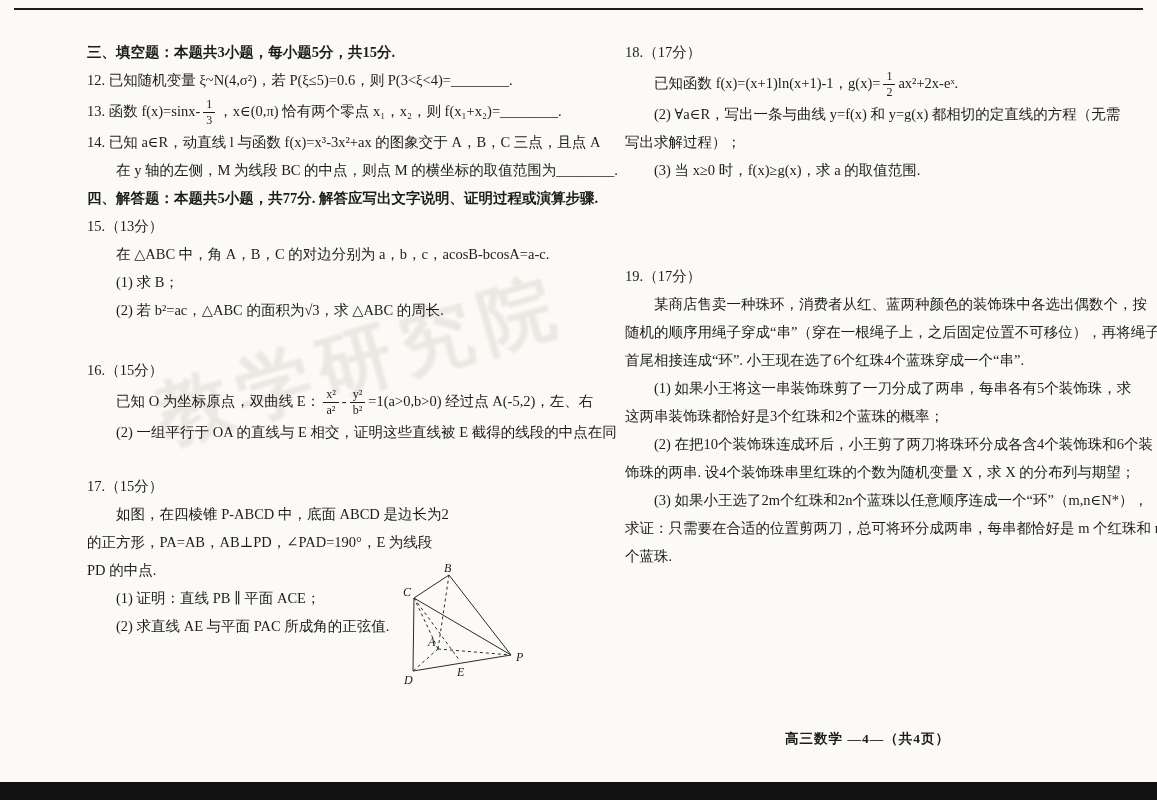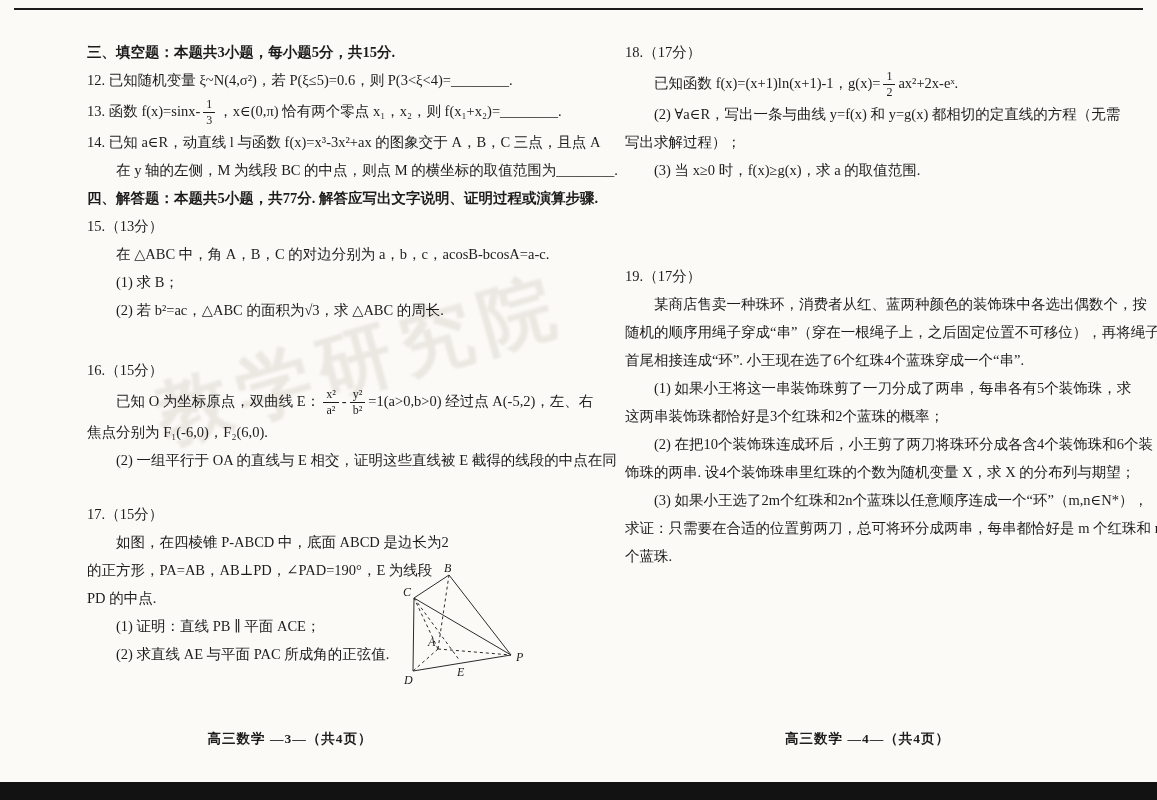--- a/index.html
+++ b/index.html
@@ -88,21 +88,20 @@
     <div class="ln" style="margin-top:32px;">16.（15分）</div>
 
     <div class="ln tall ind"><span>已知 O 为坐标原点，双曲线 E：</span><span class="frac">
           <span class="num">x²</span>
           <span class="den">a²</span>
         </span><span>-</span><span class="frac">
           <span class="num">y²</span>
           <span class="den">b²</span>
         </span><span>=1(a&gt;0,b&gt;0) 经过点 A(-5,2)，左、右</span></div>
 
-    <div class="ln">焦点分别为 F₁(-6,0)，F₂(6,0).</div>
     <div class="ln ind">(2) 一组平行于 OA 的直线与 E 相交，证明这些直线被 E 截得的线段的中点在同</div>
 
     <div class="ln" style="margin-top:26px;">17.（15分）</div>
     <div class="ln ind">如图，在四棱锥 P-ABCD 中，底面 ABCD 是边长为2</div>
     <div class="ln">的正方形，PA=AB，AB⊥PD，∠PAD=190°，E 为线段</div>
     <div class="ln">PD 的中点.</div>
     <div class="ln ind">(1) 证明：直线 PB ∥ 平面 ACE；</div>
     <div class="ln ind">(2) 求直线 AE 与平面 PAC 所成角的正弦值.</div>
   </div>
 
@@ -147,17 +146,16 @@
     <div class="ln">首尾相接连成“环”. 小王现在选了6个红珠4个蓝珠穿成一个“串”.</div>
     <div class="ln ind">(1) 如果小王将这一串装饰珠剪了一刀分成了两串，每串各有5个装饰珠，求</div>
     <div class="ln">这两串装饰珠都恰好是3个红珠和2个蓝珠的概率；</div>
     <div class="ln ind">(2) 在把10个装饰珠连成环后，小王剪了两刀将珠环分成各含4个装饰珠和6个装</div>
     <div class="ln">饰珠的两串. 设4个装饰珠串里红珠的个数为随机变量 X，求 X 的分布列与期望；</div>
     <div class="ln ind">(3) 如果小王选了2m个红珠和2n个蓝珠以任意顺序连成一个“环”（m,n∈N*），</div>
     <div class="ln">求证：只需要在合适的位置剪两刀，总可将环分成两串，每串都恰好是 m 个红珠和 n</div>
     <div class="ln">个蓝珠.</div>
   </div>
 
-  <div class="footer footer-left">高三数学 —3—（共4页）</div>
   <div class="footer footer-right">高三数学 —4—（共4页）</div>
 
   <div class="scan-bottom"></div>
 </div>
 
 </body></html>

